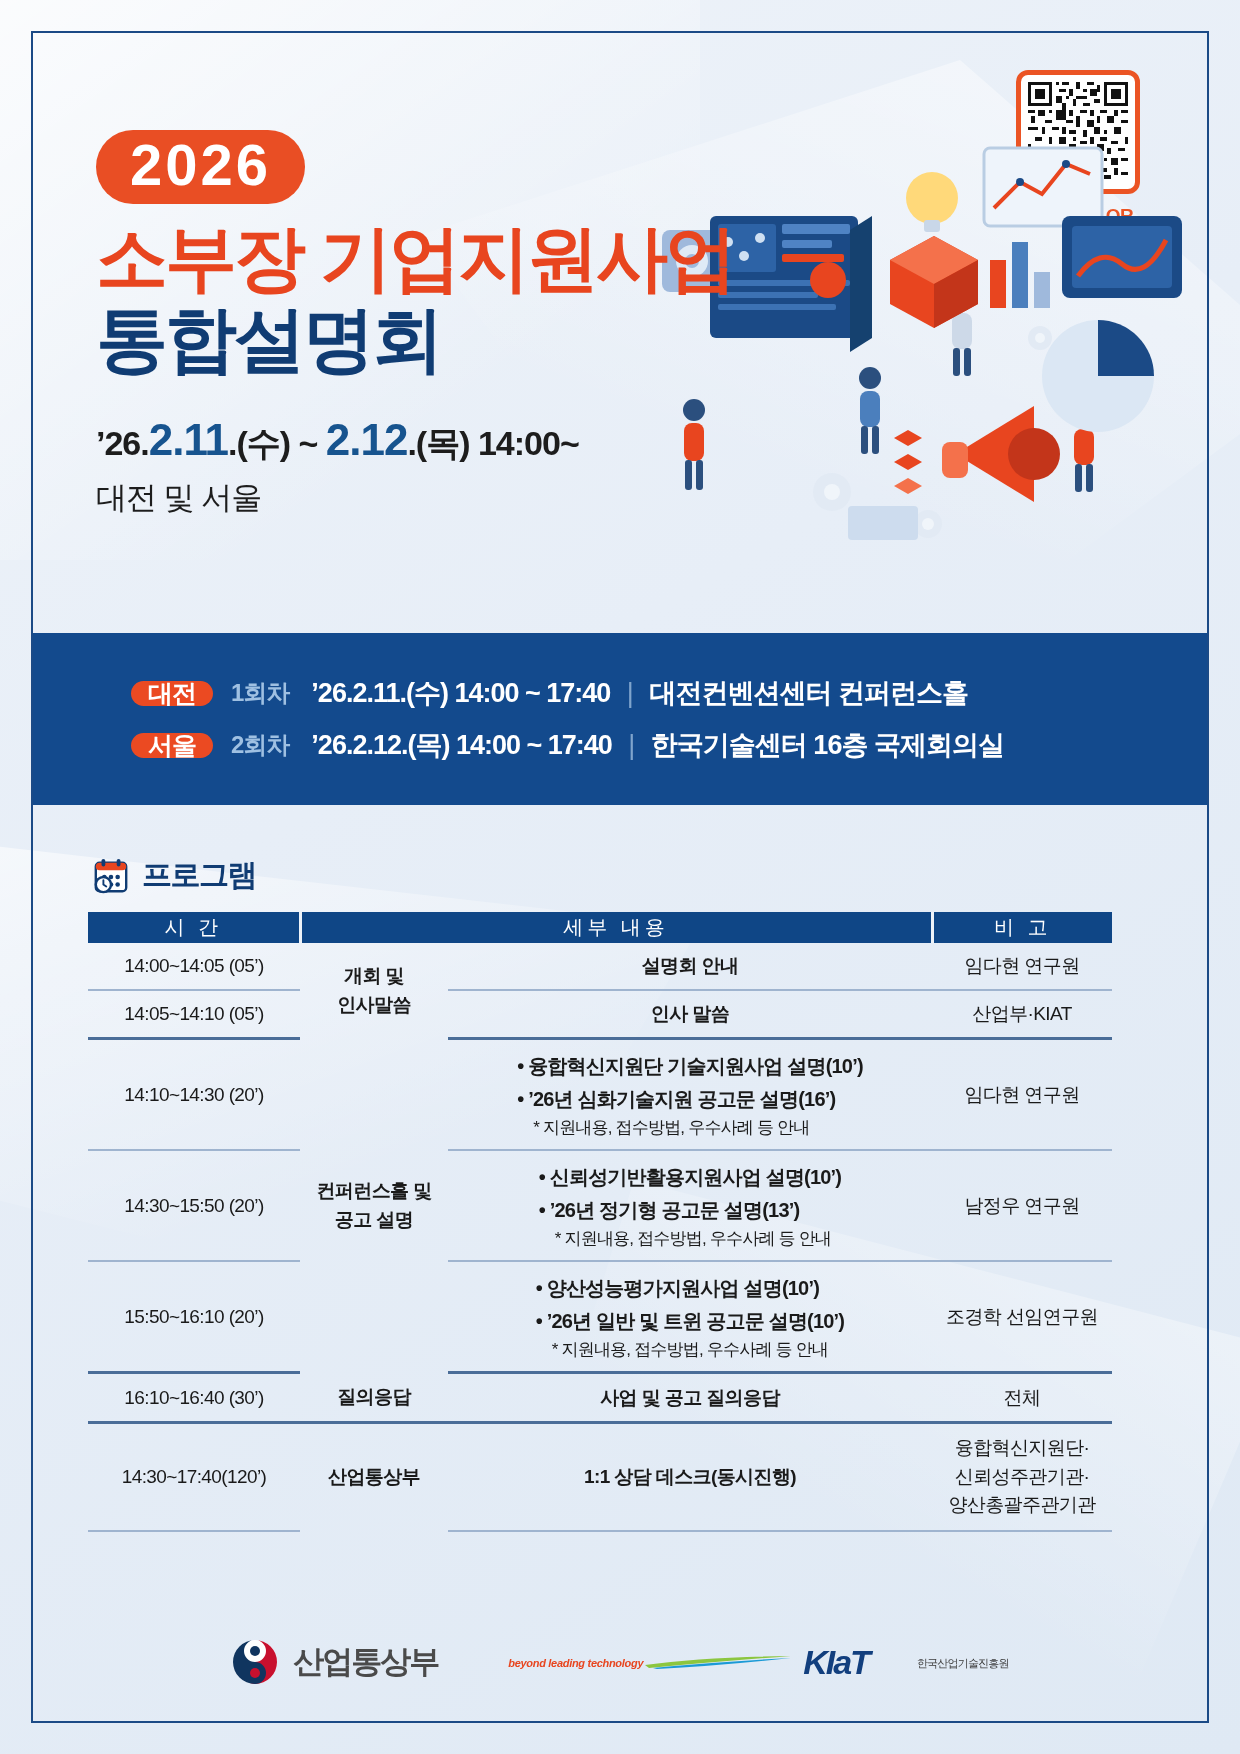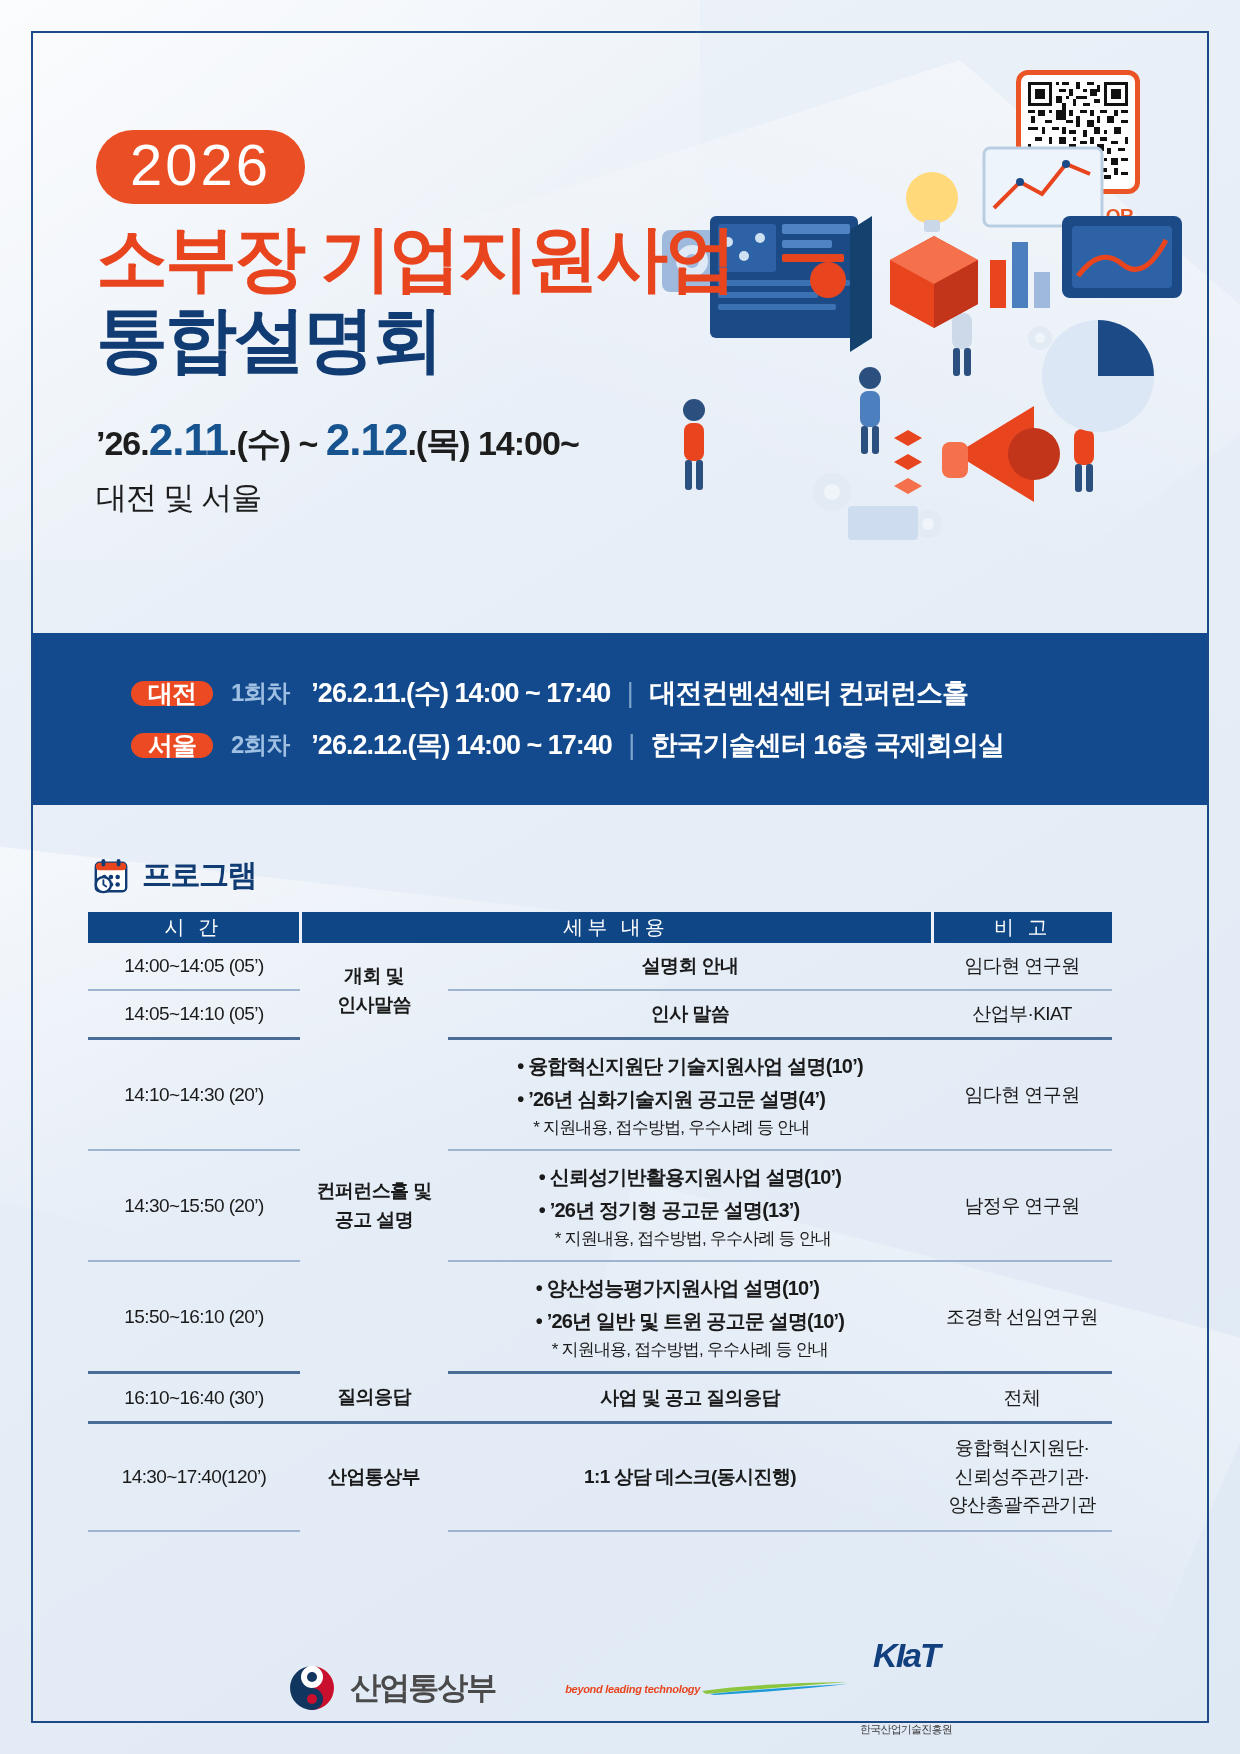--- a/index.html
+++ b/index.html
@@ -43,21 +43,21 @@
   .qr-box svg { display: block; width: 100%; height: 100%; }
   .qr-label {
     margin-top: 9px; color: #eb5424; font-size: 19px; font-weight: 700; letter-spacing: -.5px;
     white-space: nowrap;
   }
 
   
   .header { position: absolute; left: 96px; top: 130px; width: 760px; }
   .badge-2026 {
     display: inline-block; background: #e94e24; color: #fff;
-    font-size: 58px; font-weight: 400; letter-spacing: 3px;
+    font-size: 58px; font-weight: 700; letter-spacing: 3px;
     padding: 6px 34px 10px; border-radius: 44px; line-height: 1;
   }
   .title1 {
     margin-top: 14px; color: #e8451f; font-size: 72px; font-weight: 800;
     letter-spacing: -3px; line-height: 1.12; white-space: nowrap;
   }
   .title2 {
     color: #103c73; font-size: 72px; font-weight: 800;
     letter-spacing: -3px; line-height: 1.12; white-space: nowrap;
   }
@@ -429,21 +429,21 @@
 
       <tr>
         <td class="time">14:10~14:30 (20’)</td>
         <td class="cat" rowspan="3">
           <div>컨퍼런스홀 및</div>
           <div>공고 설명</div>
         </td>
         <td class="detail">
           <div class="detail-list">
             <div class="li">융합혁신지원단 기술지원사업 설명(10’)</div>
-            <div class="li">’26년 심화기술지원 공고문 설명(4’)</div>
+            <div class="li">’26년 심화기술지원 공고문 설명(16’)</div>
             <div class="sub">* 지원내용, 접수방법, 우수사례 등 안내</div>
           </div>
         </td>
         <td class="note">임다현 연구원</td>
       </tr>
 
       <tr>
         <td class="time">14:30~15:50 (20’)</td>
         <td class="detail">
           <div class="detail-list">
@@ -499,20 +499,20 @@
       <div class="name">산업통상부</div>
     </div>
     <div class="kiat">
       <div style="display:flex;flex-direction:row;align-items:flex-end;">
         <div class="tag">beyond leading technology</div>
         <svg width="150" height="14" viewBox="0 0 150 14" aria-hidden="true">
           <path d="M2 10 Q60 2 148 1 Q70 7 6 13z" fill="#8cc63f"></path>
           <path d="M10 13 Q70 7 148 3 Q75 11 14 14z" fill="#1b9ad6"></path>
         </svg>
       </div>
-      <div style="display:flex;flex-direction:column;align-items:center;gap:48px;">
+      <div style="display:flex;flex-direction:row;align-items:center;gap:48px;">
         <div class="word">KIaT</div>
         <div class="kr">한국산업기술진흥원</div>
       </div>
     </div>
   </div>
 
 </div>
 
 </body></html>

